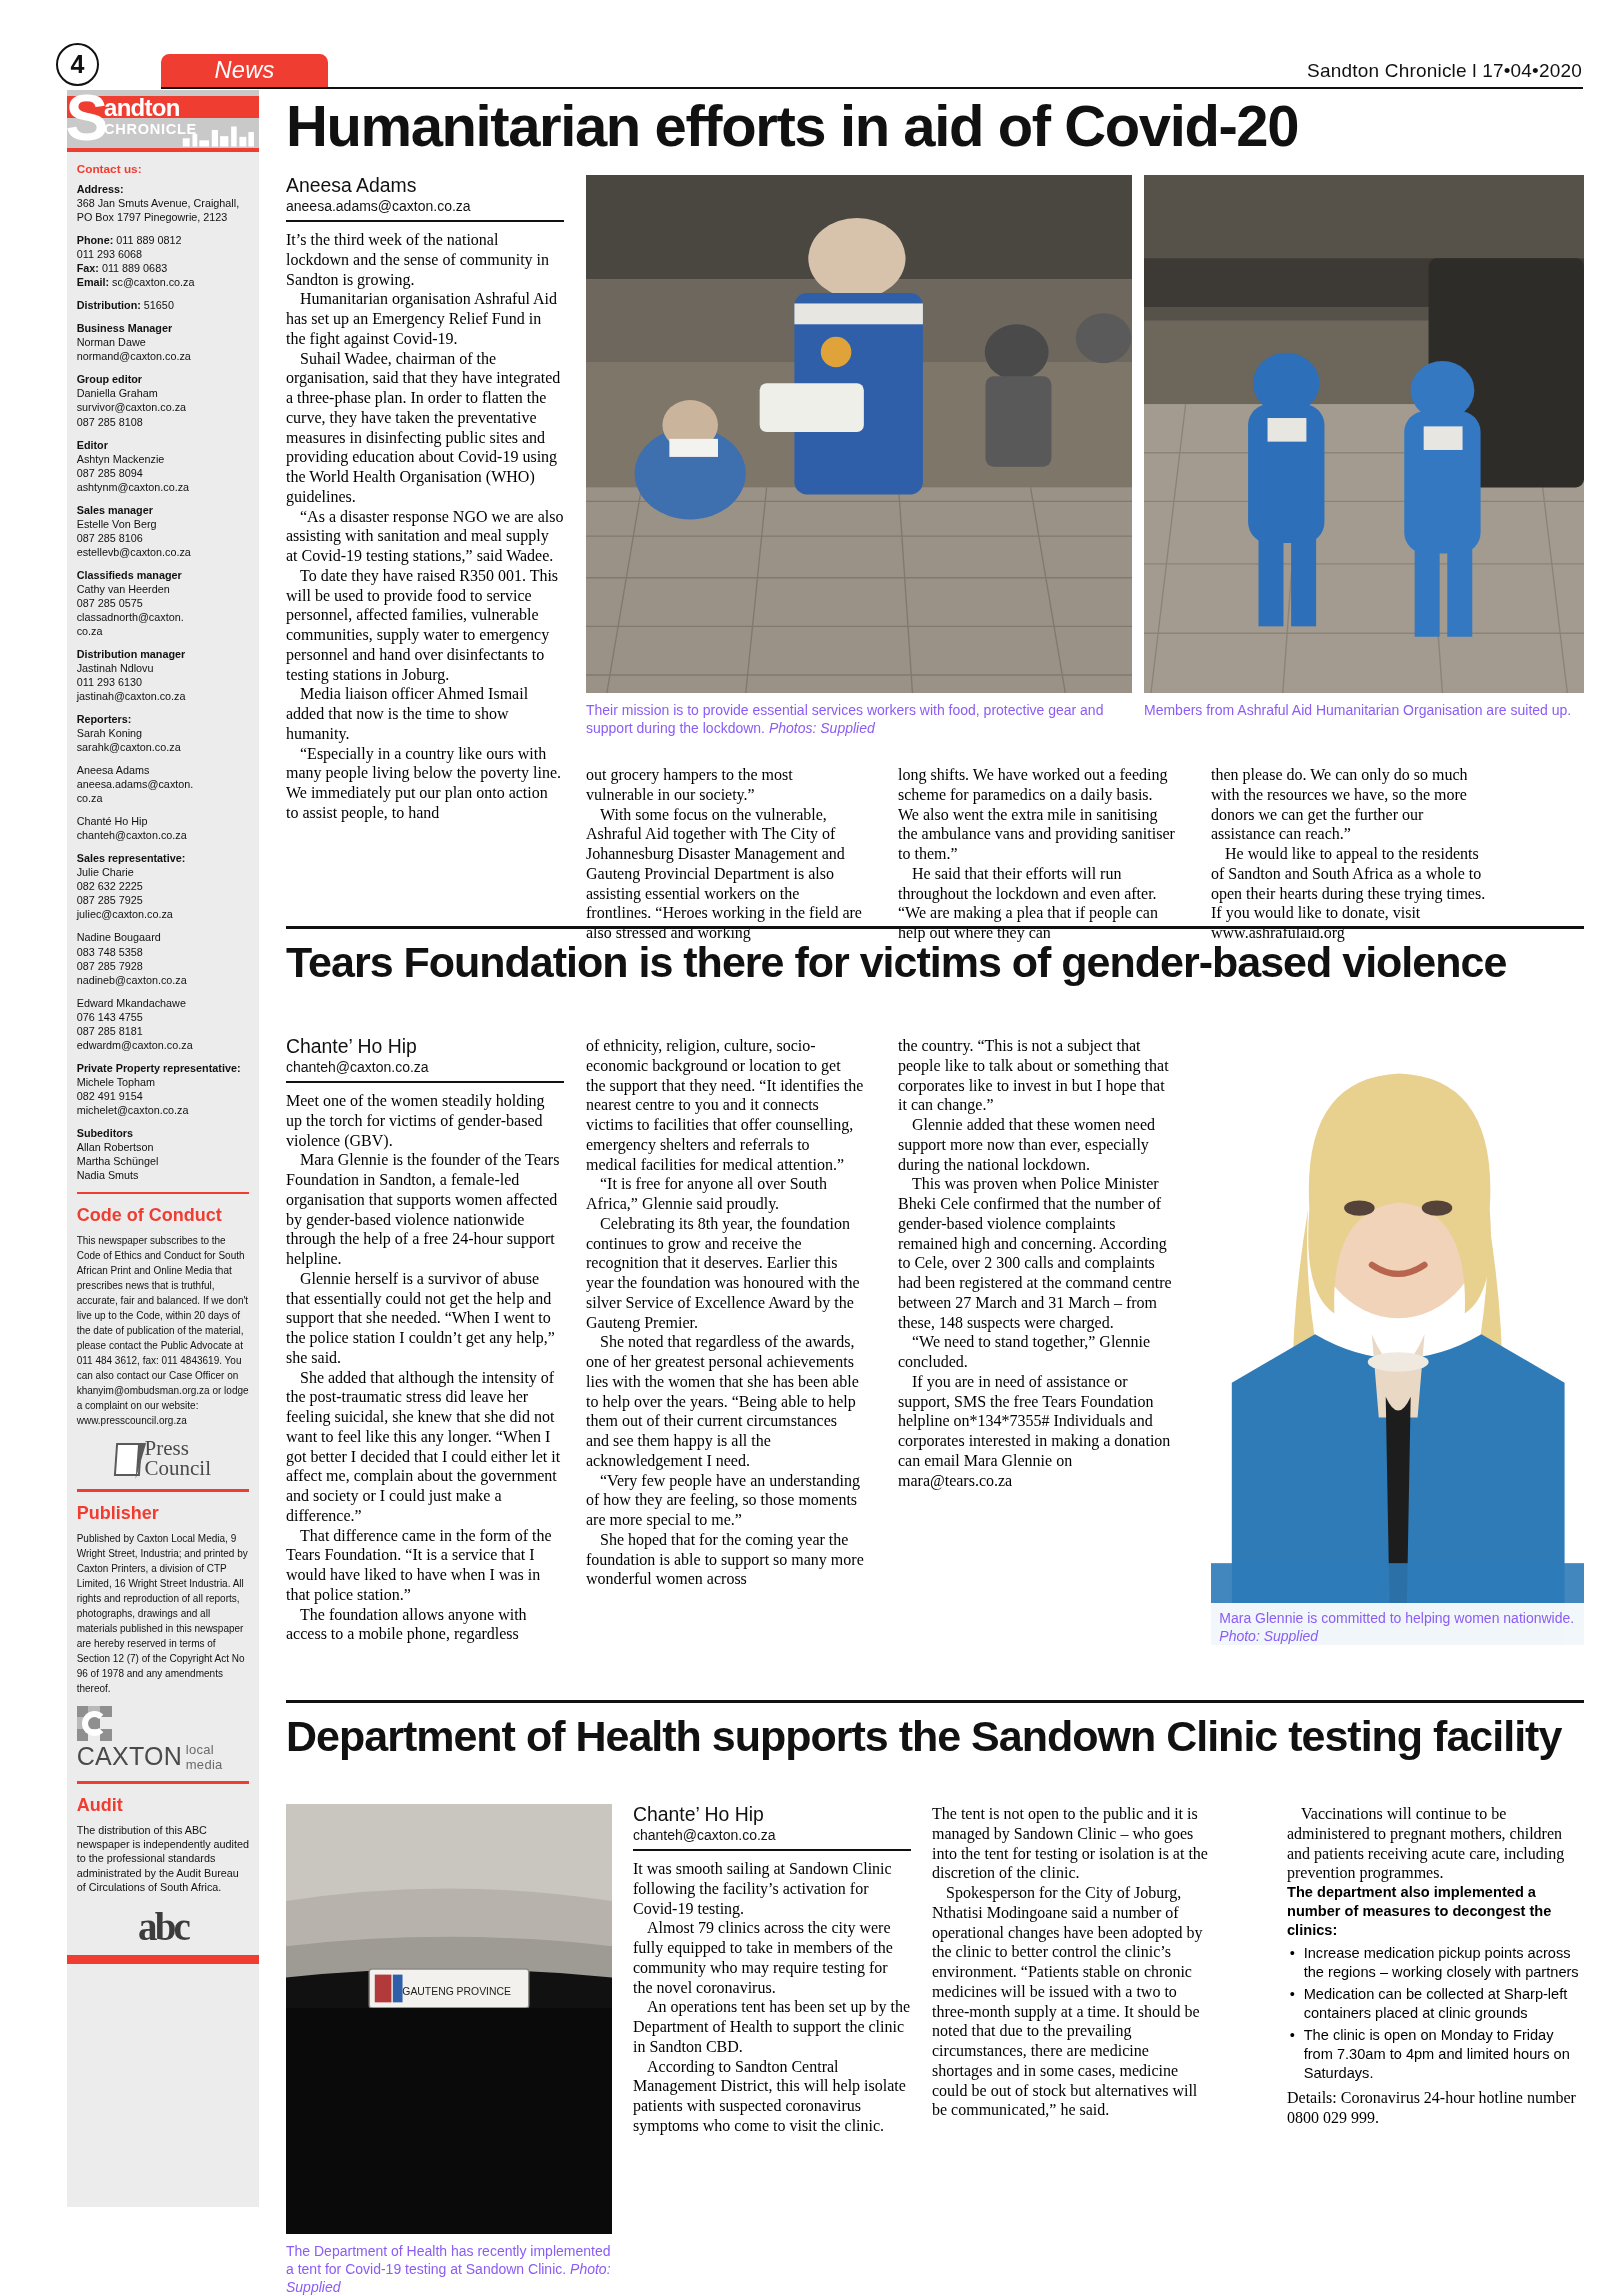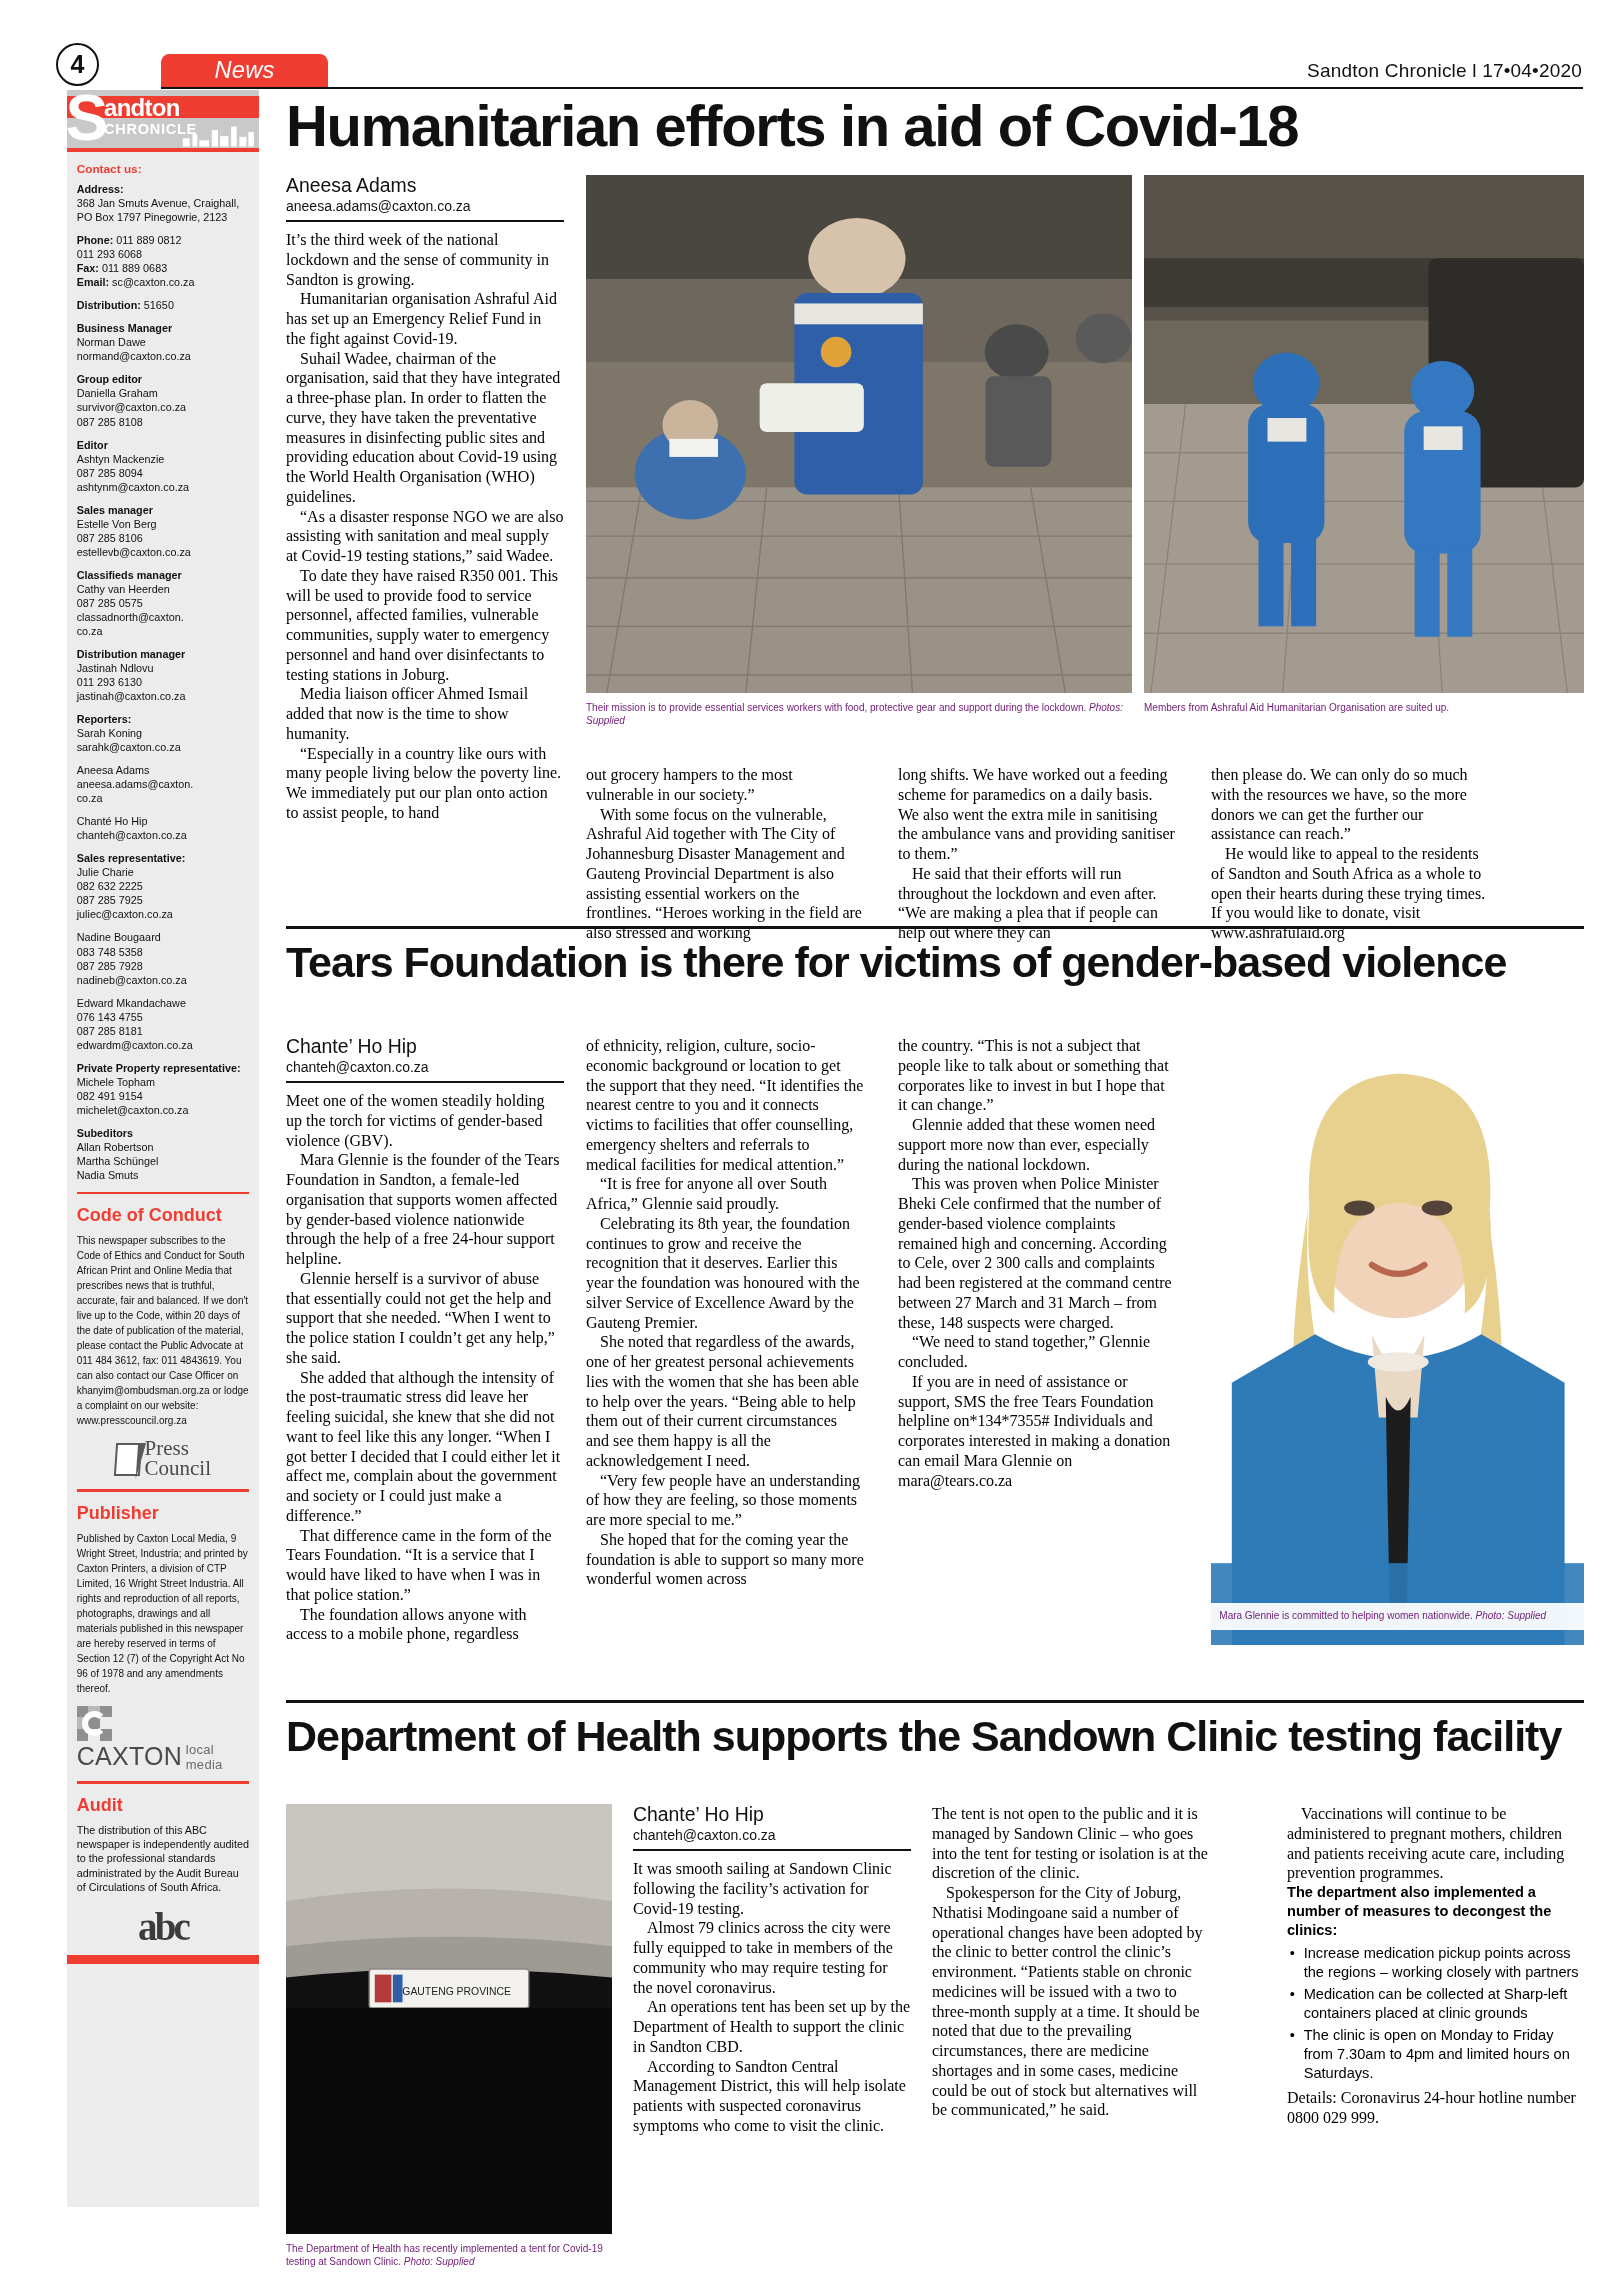--- a/index.html
+++ b/index.html
@@ -117,21 +117,21 @@
 
   .byline-name { font-family:"Liberation Sans", sans-serif; font-size:19.4px; color:#111; line-height:1.12;}
   .byline-mail { font-family:"Liberation Sans", sans-serif; font-size:14px; color:#111; line-height:1.2; margin-top:1.4px;}
   .byline-rule { height:2.1px; background:#111; margin-top:4.9px; margin-bottom:8.3px; }
 
   .col-text { font-family:"Liberation Serif", serif; font-size:16px; line-height:1.235; text-align:left; color:#000; }
   .col-text p { text-indent:14px; }
   .col-text p.noindent { text-indent:0; }
 
   .caption {
-    font-family:"Liberation Sans", sans-serif; font-size:10px; line-height:1.27; color:#701a75;
+    font-family:"Liberation Sans", sans-serif; font-size:14px; line-height:1.27; color:#8b5cf6;
   }
   .caption i { font-style:italic; }
 
   .photo { background:#6d6a66; position:relative; overflow:hidden; }
 
   
   #art1 { position:absolute; left:0; top:0; width:1298px; }
   #art1 .lead-col { position:absolute; left:0; top:78px; width:278px; }
   #art1 .photoA { position:absolute; left:300px; top:78px; width:546px; height:518px; }
   #art1 .photoB { position:absolute; left:858px; top:78px; width:440px; height:518px; }
@@ -341,21 +341,21 @@
     <div class="sb-big-heading">Audit</div>
     <div class="sb-text" style="line-height:1.32">The distribution of this ABC newspaper is independently audited to the professional standards administrated by the Audit Bureau of Circulations of South Africa.</div>
     <div class="abc-logo">abc</div>
   </div>
   <div class="sb-endbar"></div>
 </div>
 
 <div id="main">
 
   <div id="art1">
-    <h1 class="headline" id="h1-hum">Humanitarian efforts in aid of Covid-18</h1>
+    <h1 class="headline" id="h1-hum">Humanitarian efforts in aid of Covid-20</h1>
 
     <div class="lead-col">
       <div class="byline-name">Aneesa Adams</div>
       <div class="byline-mail">aneesa.adams@caxton.co.za</div>
       <div class="byline-rule"></div>
       <div class="col-text">
           <p class="noindent">It’s the third week of the national lockdown and the sense of community in Sandton is growing.</p>
           <p>Humanitarian organisation Ashraful Aid has set up an Emergency Relief Fund in the fight against Covid-19.</p>
           <p>Suhail Wadee, chairman of the organisation, said that they have integrated a three-phase plan. In order to flatten the curve, they have taken the preventative measures in disinfecting public sites and providing education about Covid-19 using the World Health Organisation (WHO) guidelines.</p>
           <p>“As a disaster response NGO we are also assisting with sanitation and meal supply at Covid-19 testing stations,” said Wadee.</p>

